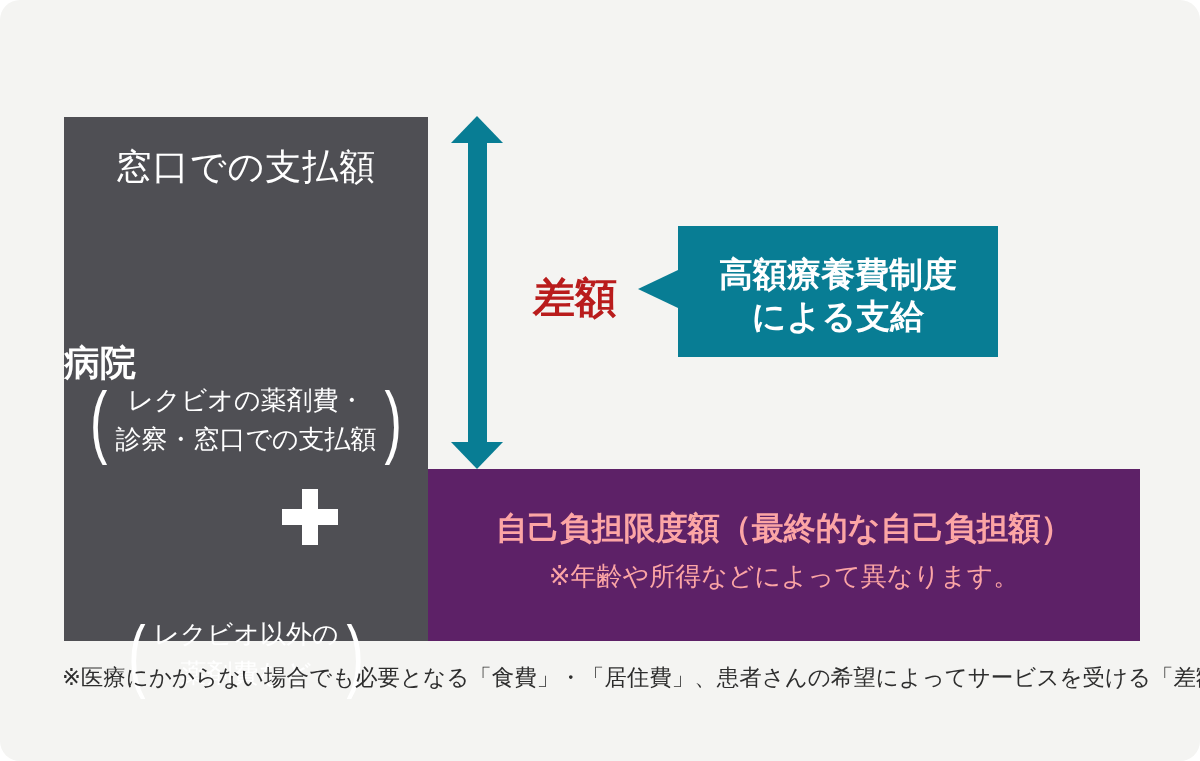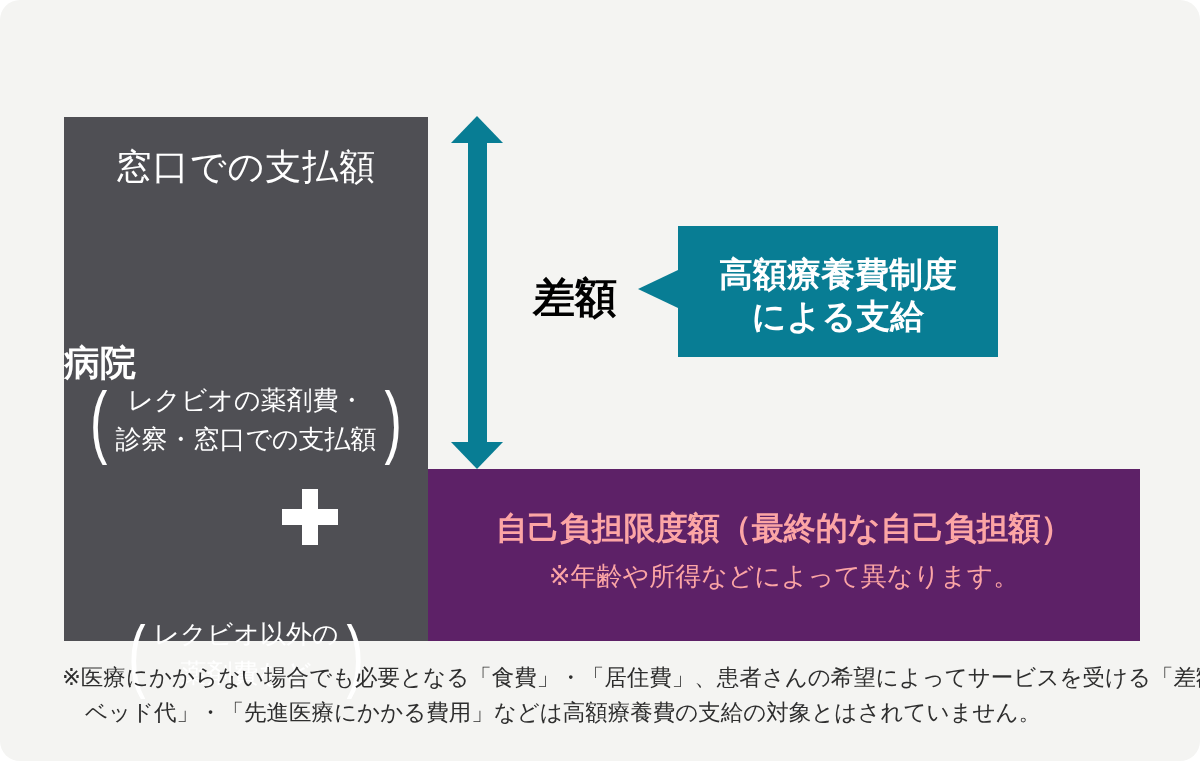--- a/index.html
+++ b/index.html
@@ -62,21 +62,21 @@
   }
   .arrow-head-down {
     position: absolute; left: 451px; top: 442px; width: 0; height: 0;
     border-left: 26px solid transparent; border-right: 26px solid transparent;
     border-top: 27px solid #087d94;
   }
 
   
   .diff-label {
     position: absolute; left: 533px; top: 270px;
-    font-size: 42px; font-weight: bold; color: #000000; white-space: nowrap;
+    font-size: 42px; font-weight: bold; color: #b91c1c; white-space: nowrap;
   }
 
   
   .callout {
     position: absolute; left: 678px; top: 226px; width: 320px; height: 131px;
     background: #087d94; color: #ffffff; text-align: center;
     padding-top: 27px;
   }
   .callout-line { font-size: 34px; font-weight: bold; line-height: 42px; white-space: nowrap; }
   .callout-pointer {
@@ -149,16 +149,15 @@
     <div class="callout-line">による支給</div>
   </div>
 
   <div class="limit-box">
     <div class="limit-title">自己負担限度額（最終的な自己負担額）</div>
     <div class="limit-note">※年齢や所得などによって異なります。</div>
   </div>
 
   <div class="footnote">
     <div class="fn-line fn-line1">※医療にかからない場合でも必要となる「食費」・「居住費」、患者さんの希望によってサービスを受ける「差額</div>
-    <div class="fn-line fn-line2">ベッド代」・「先進医療にかかる費用」などは高額療養費の支給の対象とはされていません。</div>
   </div>
 
 </div>
 
 </body></html>

